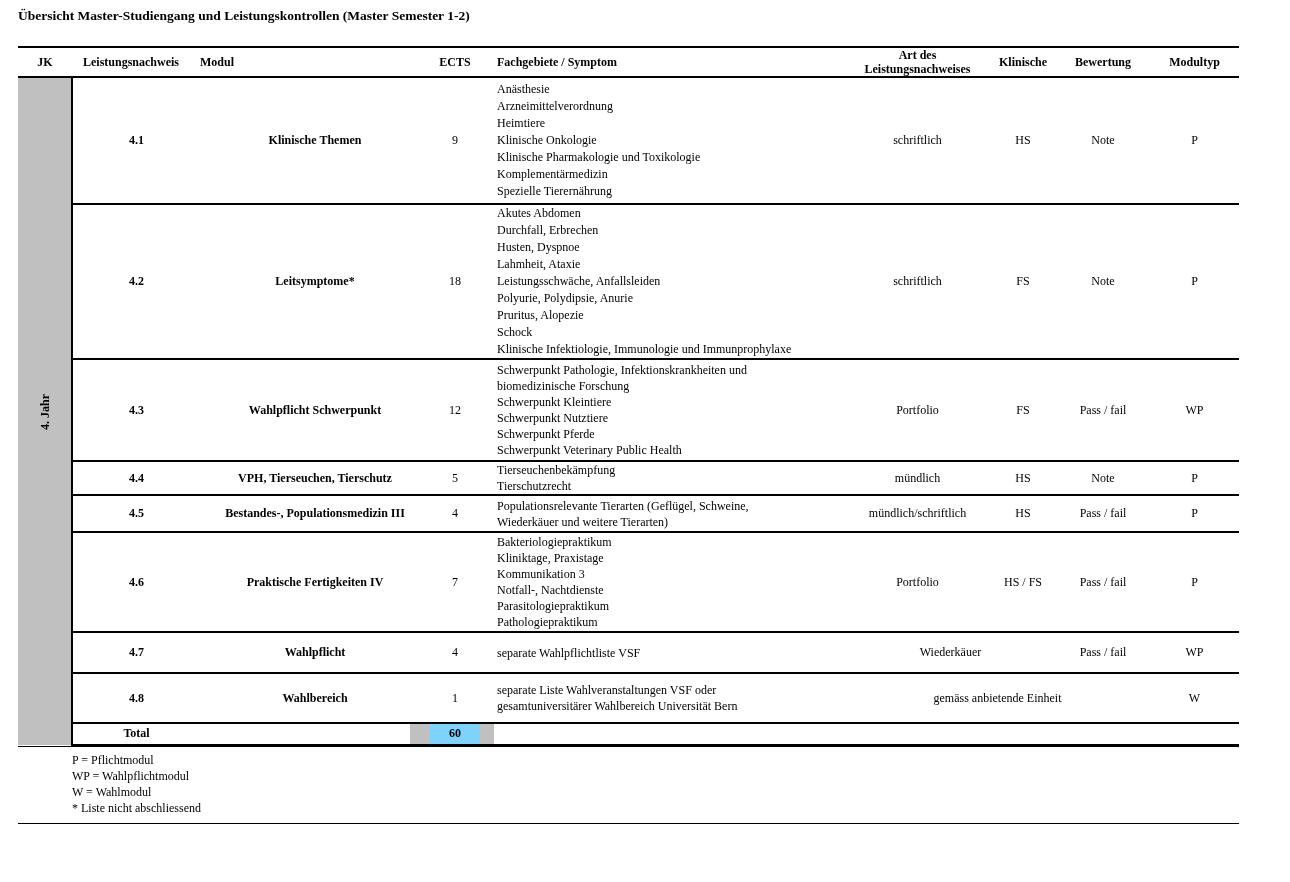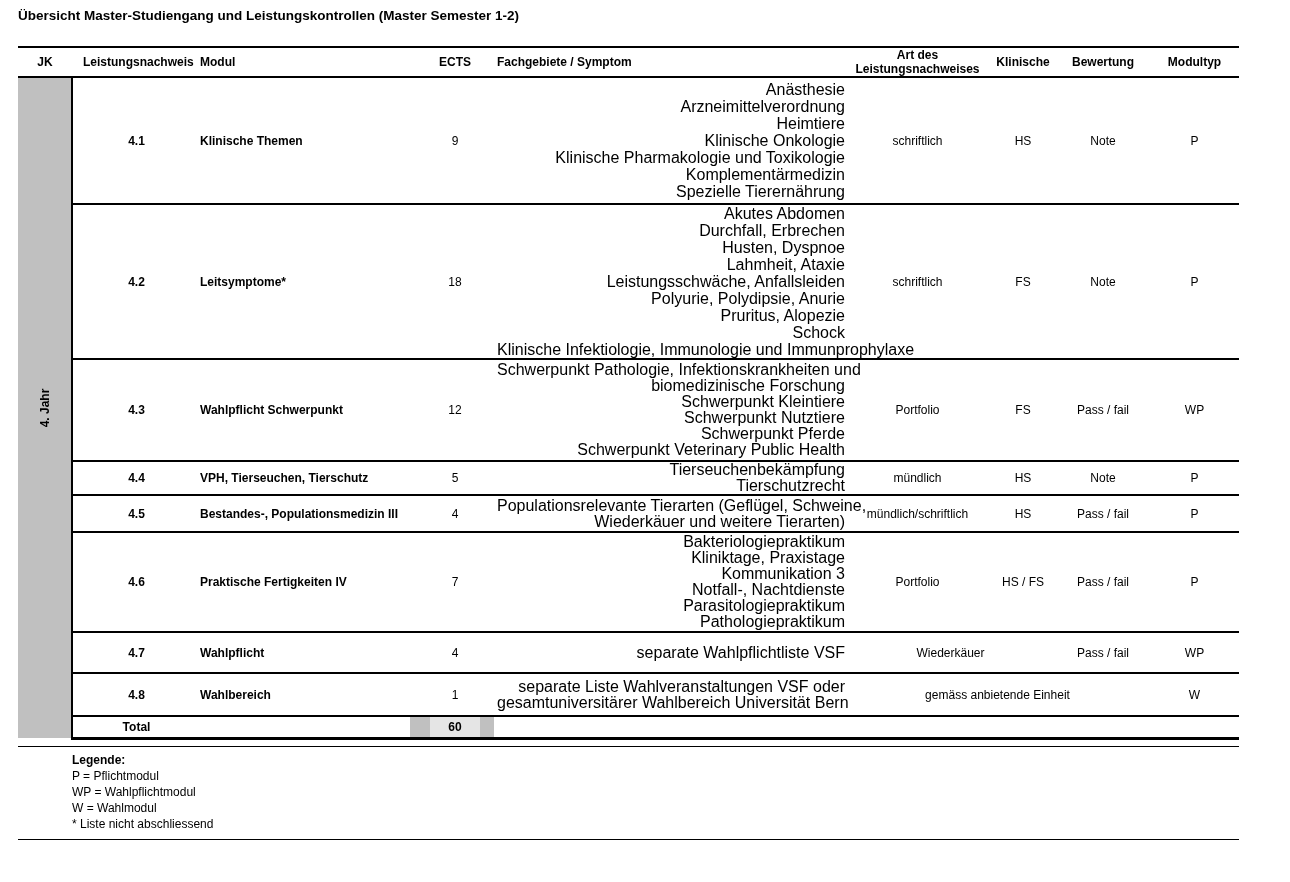--- a/index.html
+++ b/index.html
@@ -1,18 +1,18 @@
 <!DOCTYPE html>
 <html><head>
 <meta charset="utf-8">
 <style>
   html,body { margin:0; padding:0; background:#ffffff; }
   .page {
     position:relative; width:1290px; height:882px; background:#ffffff;
-    font-family:Liberation Sans, sans-serif; color:#000;
+    font-family:Liberation Serif, serif; color:#000;
     overflow:hidden;
   }
   .title {
     position:absolute; left:18px; top:8px;
     font-size:13.5px; font-weight:bold; white-space:nowrap;
   }
   table.grid {
     position:absolute; left:18px; top:46px; width:1221px;
     border-collapse:collapse; table-layout:fixed;
     border-top:2px solid #000;
@@ -38,34 +38,34 @@
   td.jkcell {
     background:#c0c0c0; border-right:2px solid #000; border-bottom:none;
     position:relative;
   }
   .rot {
     position:absolute; top:50%; left:50%;
     transform:translate(-50%,-50%) rotate(-90deg);
     font-weight:bold; font-size:12px; white-space:nowrap;
   }
   td.ln { font-weight:bold; }
-  td.modul { font-weight:bold; text-align:left; }
+  td.modul { font-weight:bold; text-align:center; }
   td.fach {
-    text-align:right; padding-left:17px; white-space:pre; overflow:visible;
-    line-height:16px; font-size:16px;
+    text-align:left; padding-left:17px; white-space:pre; overflow:visible;
+    line-height:16px; font-size:12px;
   }
   .r41 { height:127px; } .r42 { height:155px; } .r43 { height:102px; }
   .r44 { height:30px; }  .r45 { height:37px;margin-top:24px; }  .r46 { height:100px; }
-  .r47 { height:41px; }  .r48 { height:43px; }
+  .r47 { height:41px; }  .r48 { height:50px; }
   .r41 td.fach, .r42 td.fach { line-height:17px; }
   .rtotal { height:22px; }
   .rtotal td { border-bottom:3px solid #000; }
   td.total-label { font-weight:bold; }
   td.total-ects {
-    font-weight:bold; background:#e5e5e5;
+    font-weight:bold; background:#7dd3fc;
     box-shadow:-20px 0 0 #c0c0c0, 14px 0 0 #c0c0c0;
   }
   .legend {
     position:absolute; left:18px; top:746px; width:1221px; box-sizing:border-box;
     border-top:1px solid #000; border-bottom:1px solid #000;
     padding:5px 0 7px 54px; font-size:12px; line-height:16px;
   }
   .legend-title { font-weight:bold; }
   .legend-items { white-space:pre-line; }
 </style>
@@ -212,20 +212,19 @@
       <tr class="rtotal">
         <td class="total-label">Total</td>
         <td></td>
         <td class="total-ects">60</td>
         <td colspan="5"></td>
       </tr>
     </tbody>
   </table>
 
   <div class="legend">
-    <div class="legend-title">Legende:</div>
     <div class="legend-items">P = Pflichtmodul
 WP = Wahlpflichtmodul
 W = Wahlmodul
 * Liste nicht abschliessend</div>
   </div>
 
 </div>
 
 </body></html>

